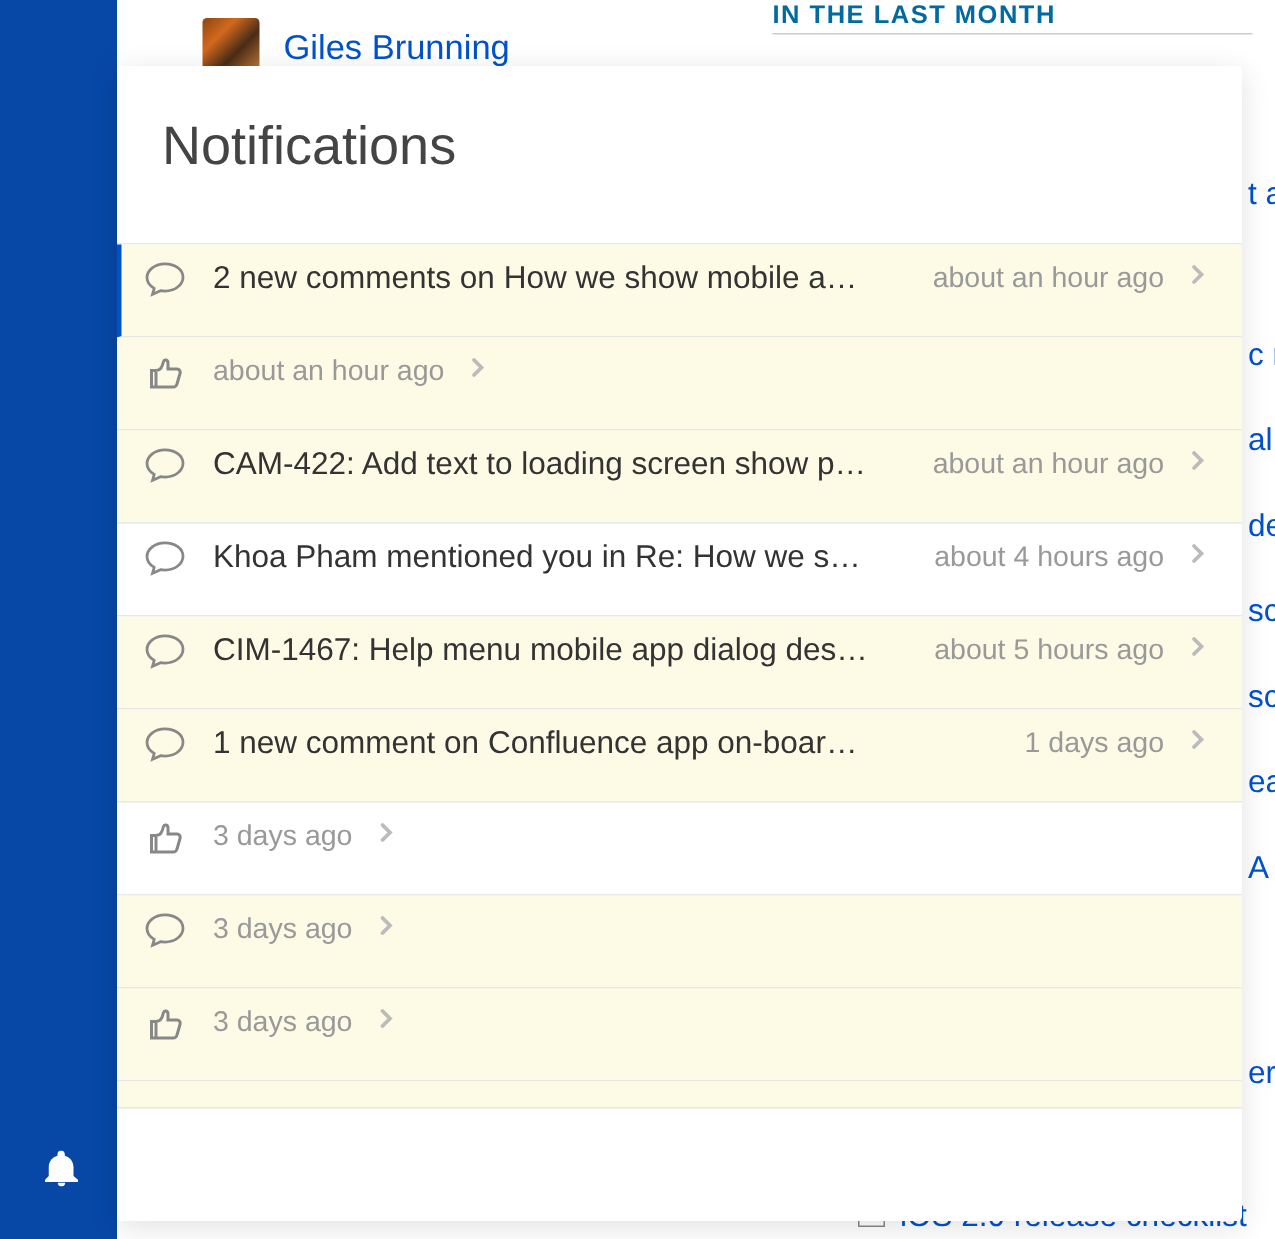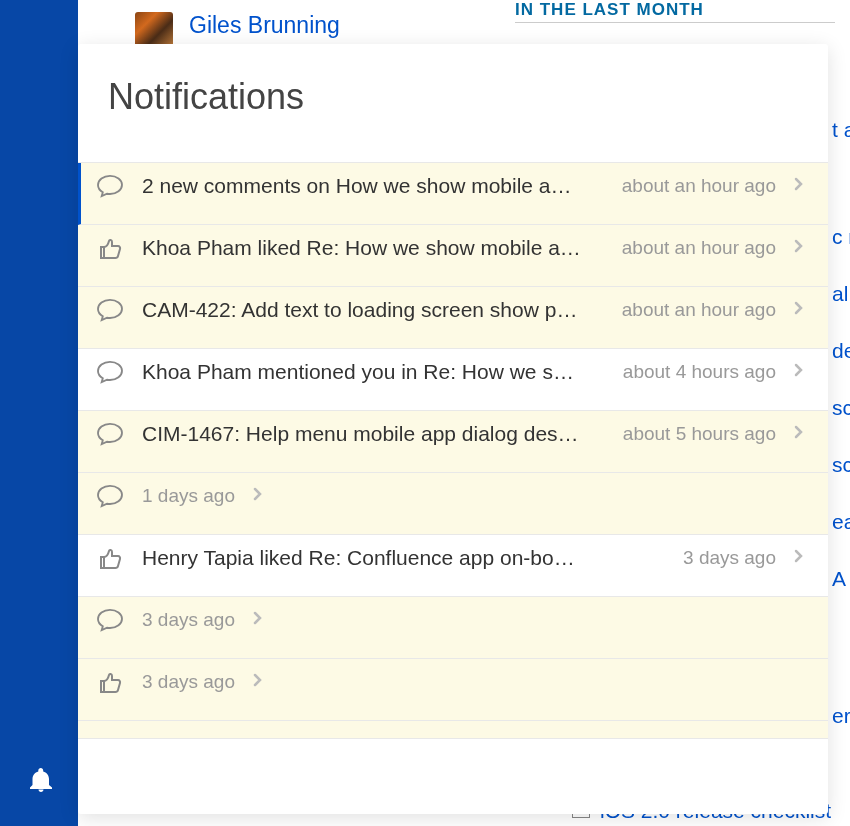--- a/index.html
+++ b/index.html
@@ -24,20 +24,21 @@
     }
     .content-bg {
       position: absolute;
       left: 78px; top: 0; right: 0; height: 826px;
       background: #fff;
     }
     .user-row {
       position: absolute;
       left: 135px; top: 12px;
       display: flex;
+      align-items: center;
       gap: 16px;
     }
     .avatar {
       width: 38px; height: 38px;
       background: linear-gradient(135deg, #8B4513 0%, #D2691E 30%, #4A2C17 60%, #CD853F 100%);
       border-radius: 3px;
     }
     .username {
       color: #0052CC;
       font-size: 23px;
@@ -221,21 +222,20 @@
         <div class="notif-chevron"><svg width="10" height="16" viewBox="0 0 10 16">
             <path fill="none" stroke="#bbb" stroke-width="2.5" stroke-linecap="round" d="M2 3l5 5-5 5"></path>
           </svg></div>
       </div>
       <div class="notif unread">
         <div class="notif-icon">
           <svg width="26" height="26" viewBox="0 0 26 26">
             <path fill="none" stroke="#888" stroke-width="2" d="M4 12h3v11H4zM7 12c3 0 4-2 5-6 .4-1.6 3-1.3 3 1v4h6c1.6 0 2.4 1.5 2 3l-2 7c-.3 1.2-1.3 2-2.6 2H7V12z"></path>
           </svg>
         </div>
-        <div class="notif-text">Khoa Pham liked Re: How we show mobile a…</div>
         <div class="notif-time">about an hour ago</div>
         <div class="notif-chevron"><svg width="10" height="16" viewBox="0 0 10 16">
             <path fill="none" stroke="#bbb" stroke-width="2.5" stroke-linecap="round" d="M2 3l5 5-5 5"></path>
           </svg></div>
       </div>
       <div class="notif unread">
         <div class="notif-icon">
           <svg width="28" height="24" viewBox="0 0 30 26">
             <path fill="none" stroke="#888" stroke-width="2" d="M15 2C7.8 2 2 6.5 2 12c0 3.2 2 6 5.2 7.8L6 24l5.8-2.6c1 .2 2.1.3 3.2.3 7.2 0 13-4.5 13-10S22.2 2 15 2z"></path>
           </svg>
@@ -269,32 +269,32 @@
         <div class="notif-chevron"><svg width="10" height="16" viewBox="0 0 10 16">
             <path fill="none" stroke="#bbb" stroke-width="2.5" stroke-linecap="round" d="M2 3l5 5-5 5"></path>
           </svg></div>
       </div>
       <div class="notif unread">
         <div class="notif-icon">
           <svg width="28" height="24" viewBox="0 0 30 26">
             <path fill="none" stroke="#888" stroke-width="2" d="M15 2C7.8 2 2 6.5 2 12c0 3.2 2 6 5.2 7.8L6 24l5.8-2.6c1 .2 2.1.3 3.2.3 7.2 0 13-4.5 13-10S22.2 2 15 2z"></path>
           </svg>
         </div>
+        <div class="notif-text">1 new comment on Confluence app on-boar…</div>
         <div class="notif-time">1 days ago</div>
         <div class="notif-chevron"><svg width="10" height="16" viewBox="0 0 10 16">
             <path fill="none" stroke="#bbb" stroke-width="2.5" stroke-linecap="round" d="M2 3l5 5-5 5"></path>
           </svg></div>
       </div>
       <div class="notif">
         <div class="notif-icon">
           <svg width="26" height="26" viewBox="0 0 26 26">
             <path fill="none" stroke="#888" stroke-width="2" d="M4 12h3v11H4zM7 12c3 0 4-2 5-6 .4-1.6 3-1.3 3 1v4h6c1.6 0 2.4 1.5 2 3l-2 7c-.3 1.2-1.3 2-2.6 2H7V12z"></path>
           </svg>
         </div>
-        <div class="notif-text">Henry Tapia liked Re: Confluence app on-bo…</div>
         <div class="notif-time">3 days ago</div>
         <div class="notif-chevron"><svg width="10" height="16" viewBox="0 0 10 16">
             <path fill="none" stroke="#bbb" stroke-width="2.5" stroke-linecap="round" d="M2 3l5 5-5 5"></path>
           </svg></div>
       </div>
       <div class="notif unread">
         <div class="notif-icon">
           <svg width="28" height="24" viewBox="0 0 30 26">
             <path fill="none" stroke="#888" stroke-width="2" d="M15 2C7.8 2 2 6.5 2 12c0 3.2 2 6 5.2 7.8L6 24l5.8-2.6c1 .2 2.1.3 3.2.3 7.2 0 13-4.5 13-10S22.2 2 15 2z"></path>
           </svg>

